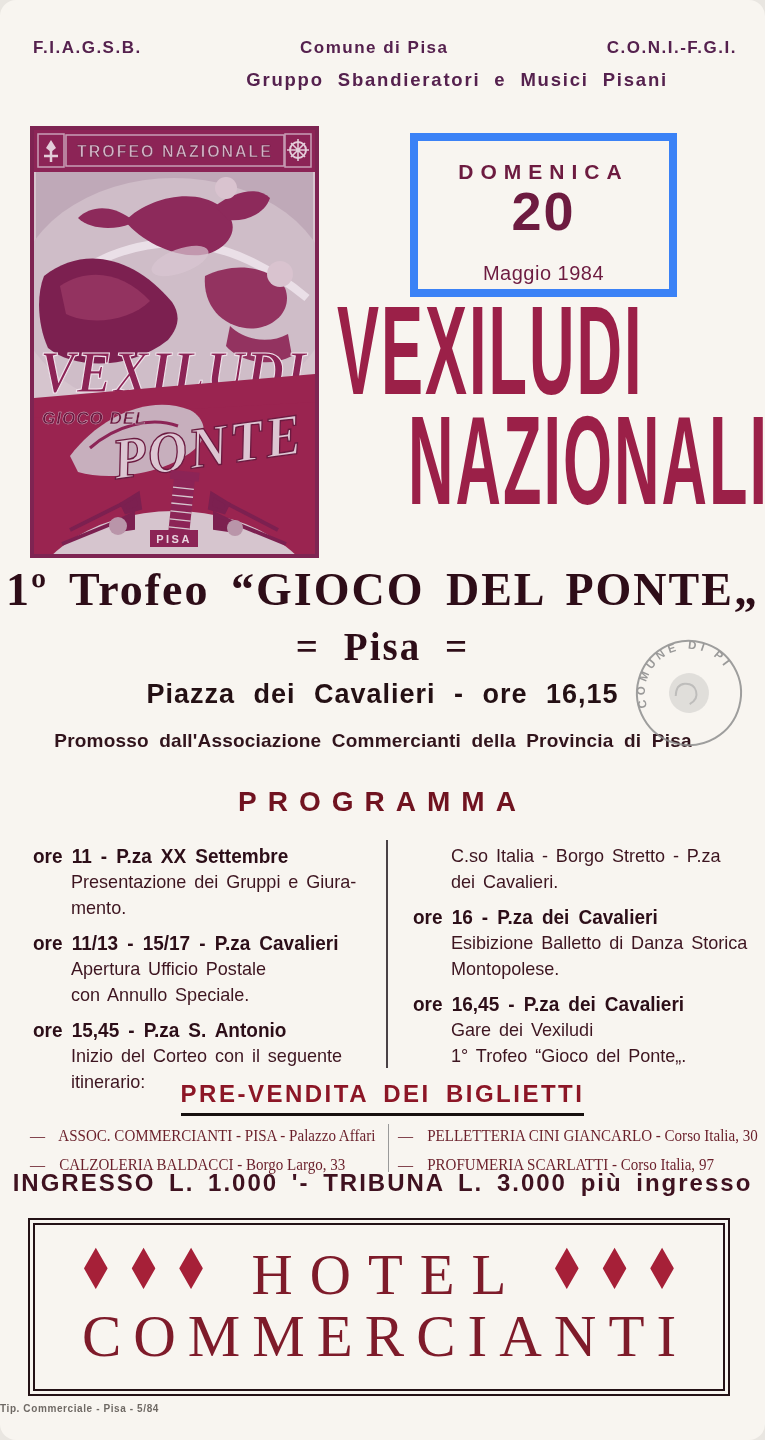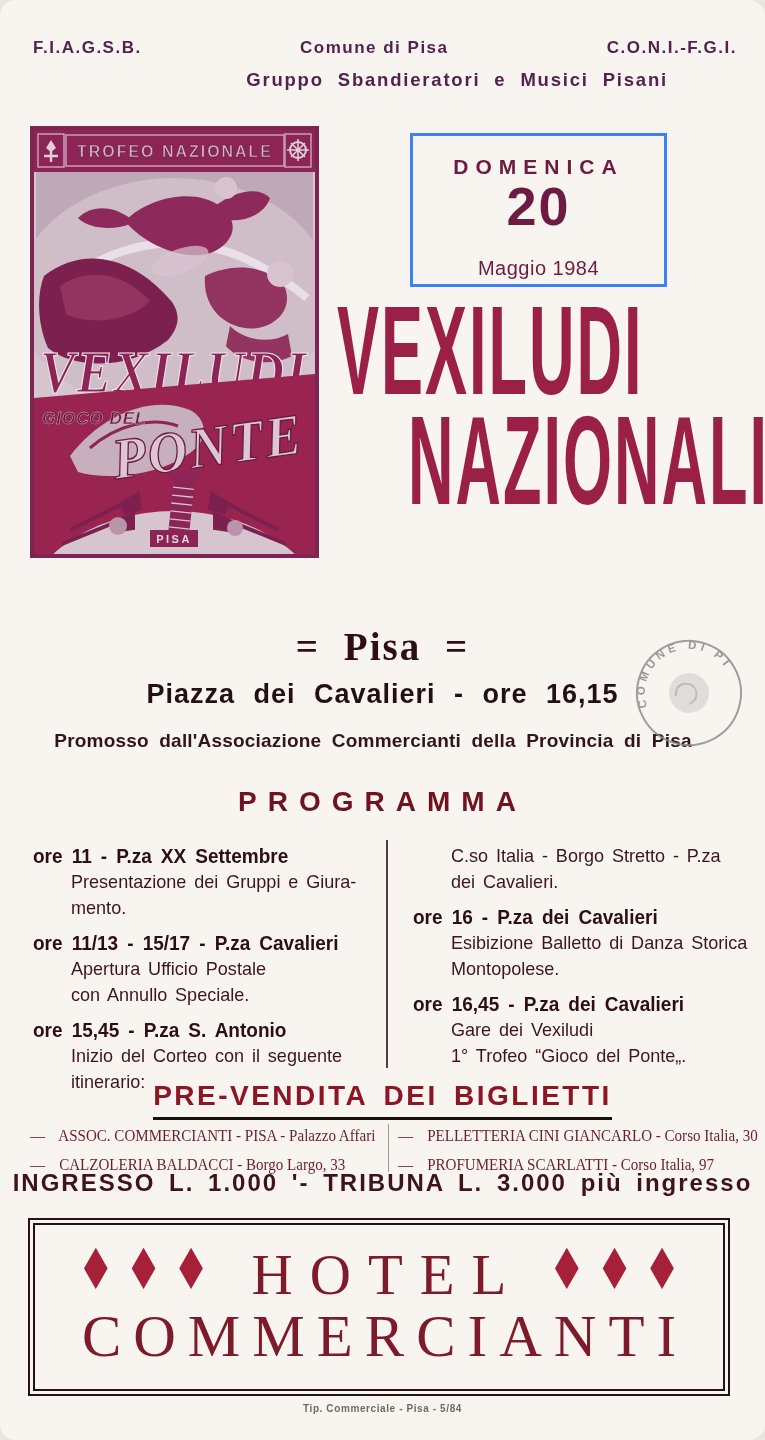--- a/index.html
+++ b/index.html
@@ -12,21 +12,21 @@
                 font-weight:bold; font-size:17px; letter-spacing:1.5px; color:var(--purple,#55214e); }
   .header-sub { position:absolute; top:69px; left:0; width:668px; text-align:right;
                 font-weight:bold; font-size:18.5px; letter-spacing:1.8px; word-spacing:7px;
                 color:var(--purple,#55214e); }
 
   
   .poster { position:absolute; left:30px; top:126px; width:289px; height:432px; }
 
   
   .date-box { position:absolute; left:410px; top:133px; width:251px; height:148px;
-              border:3px solid #3b82f6; text-align:center; color:var(--maroon,#6d1b40); }
+              border:8px solid #3b82f6; text-align:center; color:var(--maroon,#6d1b40); }
   .date-box .weekday { margin-top:19px; font-size:21px; font-weight:bold; letter-spacing:7px; }
   .date-box .day { font-size:54px; font-weight:bold; line-height:1.02; letter-spacing:2px; }
   .date-box .month { font-size:20px; font-weight:normal; letter-spacing:0.5px;margin-top:23px; }
 
   
   .title-line { position:absolute; font-weight:bold; font-size:126px; line-height:1;
                 color:var(--crimson,#9b2048); white-space:nowrap; letter-spacing:4px;
                 transform:scaleX(0.5); transform-origin:0 0; }
   .title-1 { left:337px; top:288px; }
   .title-2 { left:408px; top:398px; }
@@ -50,21 +50,21 @@
   .program-col { position:absolute; top:843px; width:365px; transform:scaleX(0.95);
                  transform-origin:0 0; white-space:nowrap; }
   .program-left { left:33px; } .program-right { left:413px; }
   .prog-item { margin-bottom:9px; }
   .prog-head { font-weight:bold; font-size:20px; line-height:26px; word-spacing:4px; color:#2c0e18; }
   .prog-body { font-size:19px; line-height:26px; margin-left:40px; word-spacing:3px; color:#3d1520; }
   .prog-divider { position:absolute; left:386px; top:840px; width:2px; height:228px; background:#4a4246; }
 
   
   .tickets-title { position:absolute; top:1080px; width:765px; text-align:center; }
-  .tickets-title span { display:inline-block; font-weight:bold; font-size:28px; letter-spacing:2.5px;
+  .tickets-title span { display:inline-block; font-weight:bold; font-size:24px; letter-spacing:2.5px;
                         word-spacing:6px; color:var(--brightred,#8c1626);
                         border-bottom:3px solid #17100f; padding-bottom:5px; }
   .vendor-col { position:absolute; top:1121px; width:400px; font-family:"Liberation Serif",serif;
                 font-size:17.5px; line-height:29px; color:#6a1f2a; white-space:nowrap;
                 transform:scaleX(0.86); transform-origin:0 0; }
   .vendor-left { left:30px; } .vendor-right { left:398px; }
   .vendor .dash { margin-right:12px; }
   .vendor-divider { position:absolute; left:388px; top:1124px; width:1px; height:48px; background:#9a9a9a; }
   .prices { position:absolute; top:1169px; width:765px; text-align:center; font-weight:bold;
             font-size:24px; letter-spacing:2px; word-spacing:5px; color:#3f1220; }
@@ -79,21 +79,21 @@
         font-size:42px; line-height:1; transform:scaleY(1.35); }
   .hotel-name1 { font-family:"Liberation Serif",serif; font-size:57px; letter-spacing:17px;
                  text-indent:17px; color:var(--hotelred,#7e1b2a); line-height:1;margin-top:9px; }
   .hotel-name2 { font-family:"Liberation Serif",serif; font-size:59px; letter-spacing:12px;
                  text-indent:12px; color:var(--hotelred,#7e1b2a); line-height:1; margin-top:4px;
                  white-space:nowrap; }
   .hotel-row3 { margin-top:9px; font-weight:bold; white-space:nowrap; }
   .hotel-city { color:var(--pisared,#a31a2e); font-size:30px; letter-spacing:4px; vertical-align:-1px; }
   .hotel-addr { color:#371116; font-size:25px; letter-spacing:0.5px; word-spacing:5px; margin-left:10px; }
 
-  .imprint { position:absolute; top:1403px; width:765px; text-align:center; font-weight:bold;
+  .imprint { position:absolute; top:1403px; width:765px; font-weight:bold;
              font-size:10px; letter-spacing:0.6px; color:#57514c; opacity:0.85; }
 
   svg text { font-family:"Liberation Sans",sans-serif; }
   svg .serif-t { font-family:"Liberation Serif",serif; }
 </style>
 </head>
 <body>
 
 <div class="page">
 
@@ -172,20 +172,21 @@
 
   <div class="date-box">
     <div class="weekday">DOMENICA</div>
     <div class="day">20</div>
     <div class="month">Maggio 1984</div>
   </div>
 
   <div class="title-line title-1">VEXILUDI</div>
   <div class="title-line title-2">NAZIONALI</div>
 
+  <div class="trophy-1">1º Trofeo “GIOCO DEL PONTE„</div>
   <div class="trophy-2">= Pisa =</div>
   <div class="venue">Piazza dei Cavalieri - ore 16,15</div>
   <div class="promoter">Promosso dall'Associazione Commercianti della Provincia di Pisa</div>
 
   <svg class="stamp" viewBox="0 0 124 130">
     <g transform="rotate(-30 62 65)" opacity="0.85">
       <circle cx="62" cy="65" r="52" fill="none" stroke="#8f8f8f" stroke-width="2"></circle>
       <circle cx="62" cy="65" r="20" fill="#a8a8a8" opacity="0.35"></circle>
       <path d="M49,61 q6,-10 14,-6 q8,4 6,12 q-2,8 -12,8" fill="none" stroke="#9a9a9a" stroke-width="2" opacity="0.6"></path>
       <defs>

